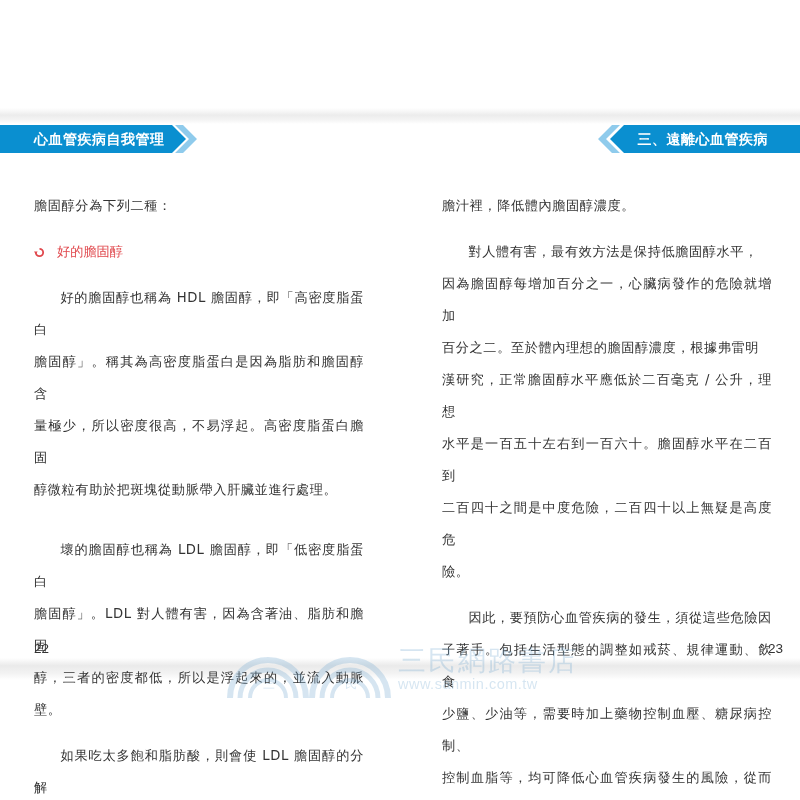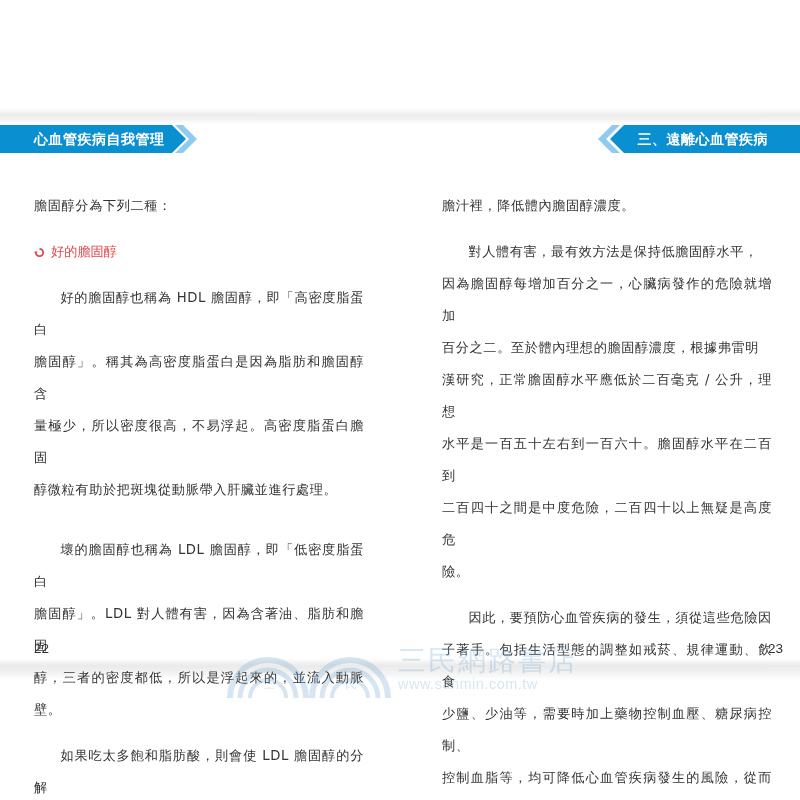--- a/index.html
+++ b/index.html
@@ -38,21 +38,21 @@
   .page-left { left:34px; }
   .page-right { left:442px; }
   .para {
     font-size:13.2px; line-height:32px; margin:0; color:#333;
     text-align:justify; letter-spacing:0.6px;
   }
   .indent { text-indent:2em; }
   .gap { height:14px; }
   .section-head {
     color:#e0474c; font-size:13.2px; line-height:32px; margin:0;
-    display:flex; align-items:center; gap:6px;
+    display:flex; align-items:center; gap:12px;
   }
   .section-head .arrow { width:11px; height:11px; display:inline-block; }
 
   .page-num {
     position:absolute; top:641px; font-size:13.5px; color:#333;
     font-family:"Liberation Sans",sans-serif;
   }
   .pn-left { left:34px; }
   .pn-right { left:768px; }
 

